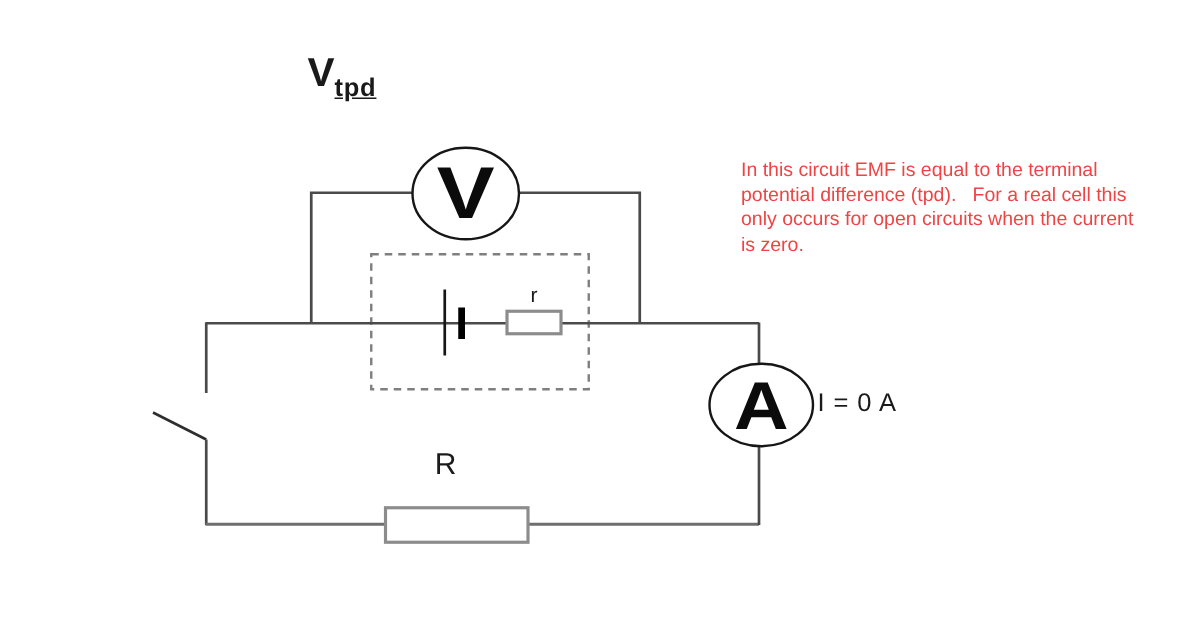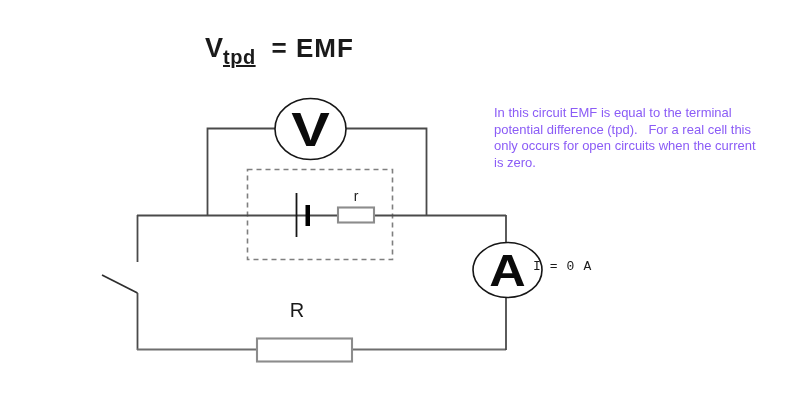--- a/index.html
+++ b/index.html
@@ -23,39 +23,39 @@
   .plate-thick { fill: #000000; }
   .res-box     { fill: #ffffff; stroke: #8c8c8c; stroke-width: 2.1; }
   .dash-box    { fill: none; stroke: #7f7f7f; stroke-width: 1.6; stroke-dasharray: 5 4; }
   .blade       { stroke: #2e2e2e; stroke-width: 1.7; }
 
   
   .txt { position: absolute; white-space: nowrap; }
 
   .title { left: 205px; top: 33px; display: flex; align-items: baseline; font-weight: 600; }
   .title .t-base { font-size: 27px; }
-  .title .t-sub  { font-size: 20px; position: relative; top: 7px; letter-spacing: 0.5px; text-decoration: underline; }
+  .title .t-sub  { font-size: 17px; position: relative; top: 7px; letter-spacing: 0.5px; text-decoration: underline; }
   .title .t-val  { font-size: 26px; margin-left: 9px; letter-spacing: 1px; }
   .title .t-emf  { font-size: 26px; margin-left: 16px; letter-spacing: 1px; }
 
   .meter-letter {
     position: absolute; display: flex; align-items: center; justify-content: center;
     font-weight: 700; color: #0b0b0b;
   }
   .vm-letter { left: 275px; top: 100px; width: 71px; height: 58px; font-size: 49px; transform: scaleX(1.18); }
   .am-letter { left: 473px; top: 244px; width: 69px; height: 53px; font-size: 45px; transform: scaleX(1.12); }
 
   .r-label { left: 338px; top: 188px; width: 36px; text-align: center; font-size: 14px; }
   .e-label { left: 256px; top: 234px; width: 100px; text-align: center; font-size: 14.5px; }
   .load-label { left: 247px; top: 299px; width: 100px; text-align: center; font-size: 20px; }
-  .i-label { left: 533px; top: 259px; font-size: 13px; letter-spacing: 0.6px; font-family: Liberation Mono, monospace; }
+  .i-label { left: 545px; top: 259px; font-size: 17px; letter-spacing: 0.6px; }
 
   .annotation {
     position: absolute; left: 494px; top: 105px; width: 300px;
-    font-size: 13px; line-height: 16.5px; white-space: pre-wrap; color: #8b5cf6;
+    font-size: 13px; line-height: 16.5px; white-space: pre-wrap; color: #ef4444;
   }
 </style>
 </head>
 <body>
 
 <div class="canvas">
 
   <svg class="circuit" width="799" height="413" viewBox="0 0 799 413">
 
     <rect class="dash-box" x="247.5" y="169.5" width="145" height="90"></rect>
@@ -81,21 +81,20 @@
 
     <rect class="res-box" x="257" y="338.5" width="95" height="23"></rect>
 
     <ellipse class="meter" cx="310.5" cy="129" rx="35.5" ry="30.5"></ellipse>
     <ellipse class="meter" cx="507.5" cy="270" rx="34.5" ry="27.5"></ellipse>
   </svg>
 
   <div class="txt title">
     <span class="t-base">V</span>
     <span class="t-sub">tpd</span>
-    <span class="t-emf">= EMF</span>
   </div>
 
   <div class="meter-letter vm-letter">V</div>
   <div class="meter-letter am-letter">A</div>
 
   <div class="txt r-label">r</div>
   <div class="txt load-label">R</div>
   <div class="txt i-label">I = 0 A</div>
 
   <div class="annotation">In this circuit EMF is equal to the terminal

